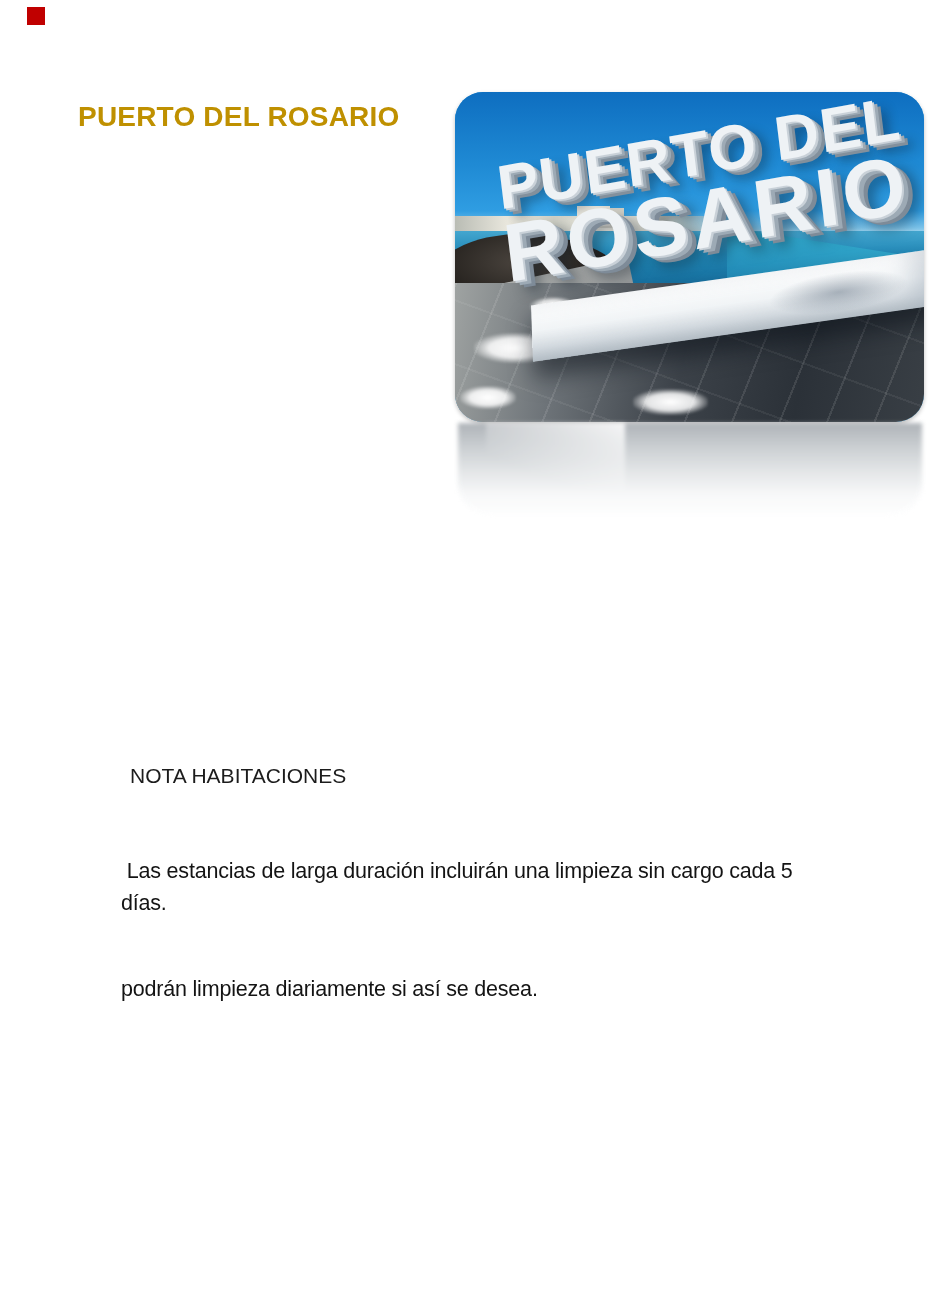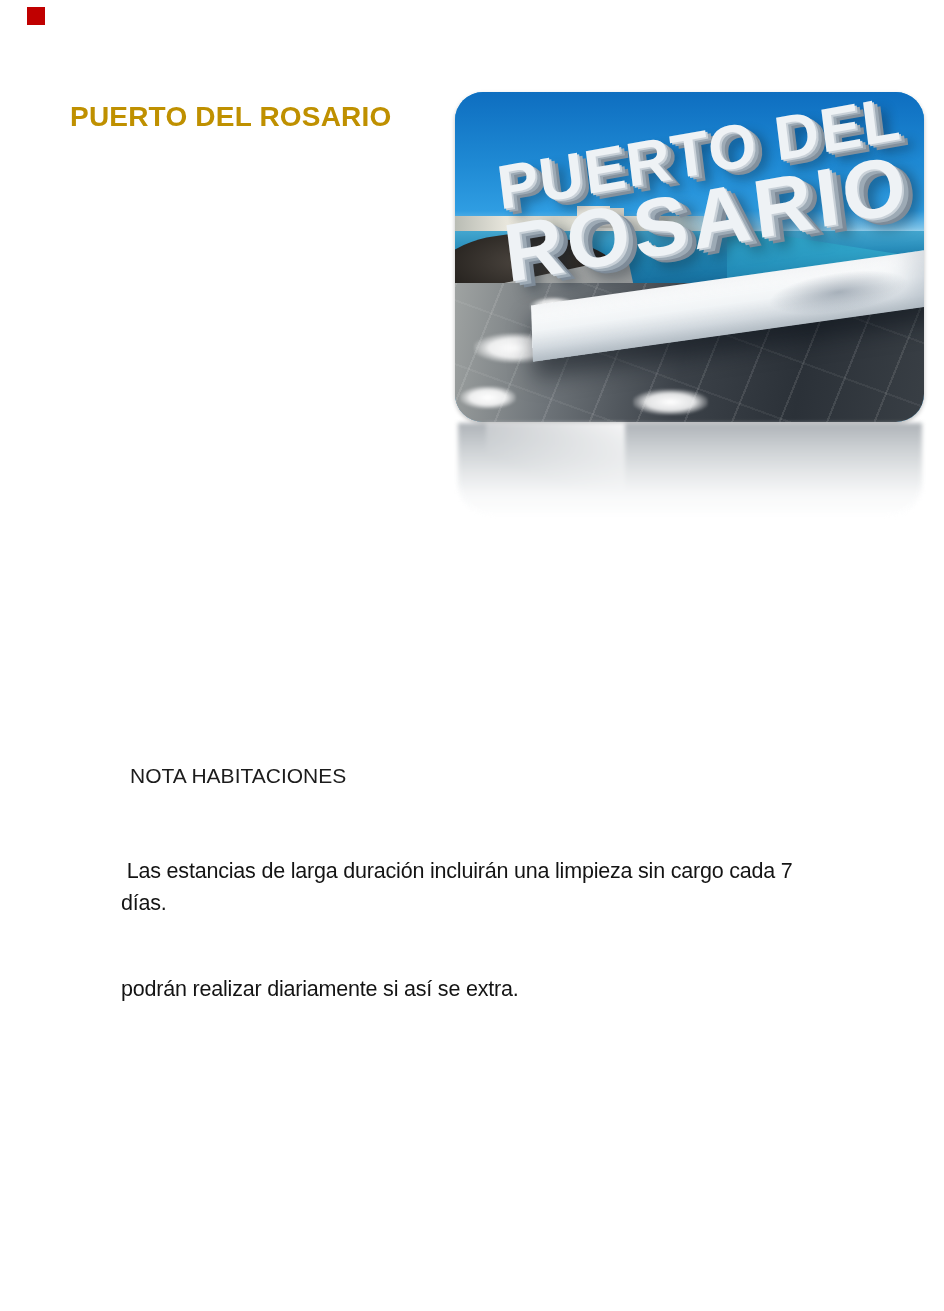--- a/index.html
+++ b/index.html
@@ -14,21 +14,21 @@
     position:absolute; left:27px; top:7px; width:18px; height:18px;
     background:#c00000;
   }
 
   
   .doc-title {
     position:absolute; left:70px; top:95px;
     font-size:28px; font-weight:bold; line-height:44px;
     color:#bf9000; letter-spacing:0.2px;
   }
-  .doc-title .line { white-space:pre; }
+  .doc-title .line { white-space:pre;margin-left:8px; }
 
   
   .photo {
     position:absolute; left:455px; top:92px; width:469px; height:330px;
     border-radius:28px; overflow:hidden; background:#2a97dd;
     box-shadow:0 2px 4px rgba(0,0,0,.25);
   }
   .sky {
     position:absolute; inset:0;
     background:linear-gradient(180deg,#0e6ec0 0%,#1f8ad4 22%,#2f9de2 36%,#79c2ea 41%,#a9d9f0 43%);
@@ -154,19 +154,19 @@
     <div class="sign-line1">PUERTO DEL</div>
     <div class="sign-line2">ROSARIO</div>
   </div>
 </div>
 
 <div class="reflection"></div>
 
 <div class="note-heading">NOTA HABITACIONES</div>
 
 <div class="paragraph para-1">
-  <div class="line"> Las estancias de larga duración incluirán una limpieza sin cargo cada 7</div>
+  <div class="line"> Las estancias de larga duración incluirán una limpieza sin cargo cada 5</div>
   <div class="line">días.</div>
 </div>
 
 <div class="paragraph para-2">
-  <div class="line">podrán realizar diariamente si así se extra.</div>
+  <div class="line">podrán limpieza diariamente si así se desea.</div>
 </div>
 
 </body></html>

